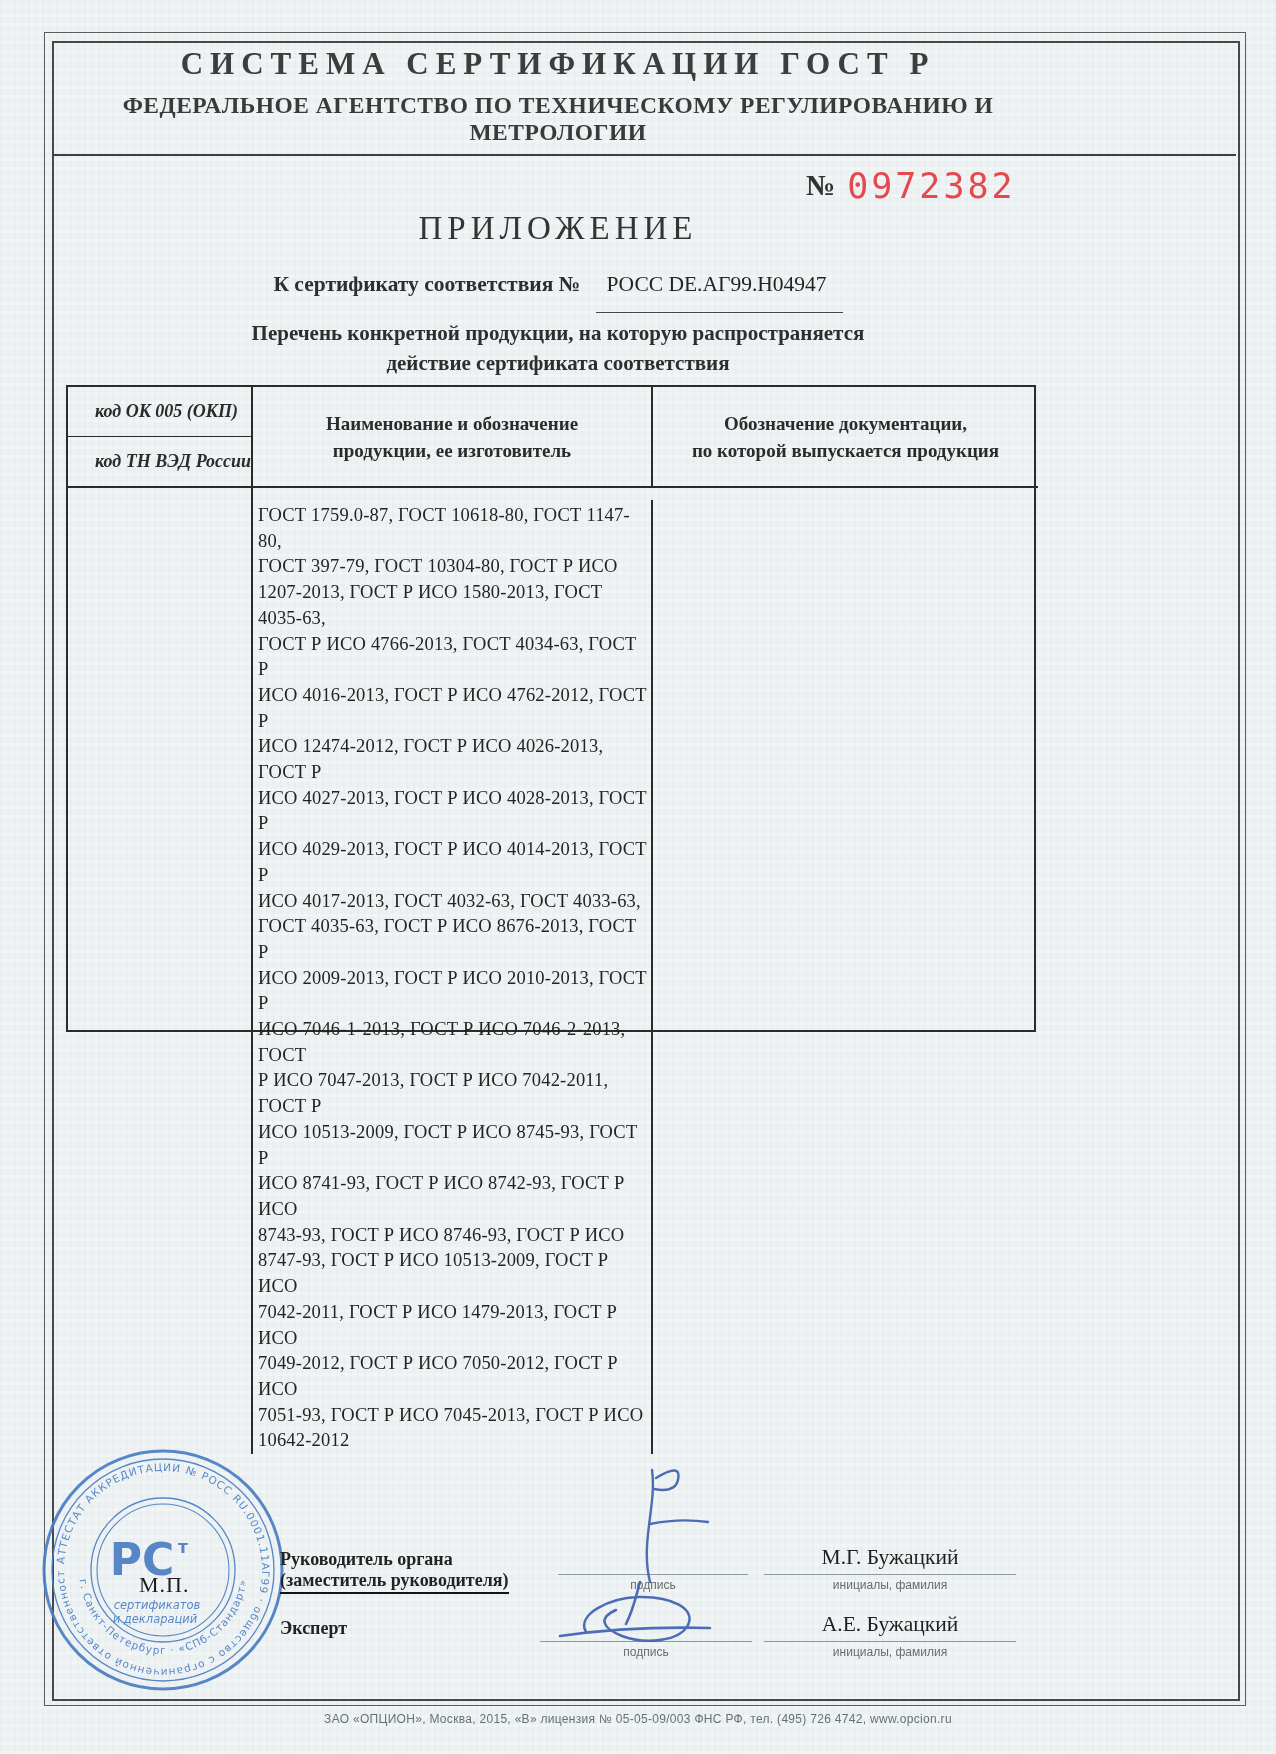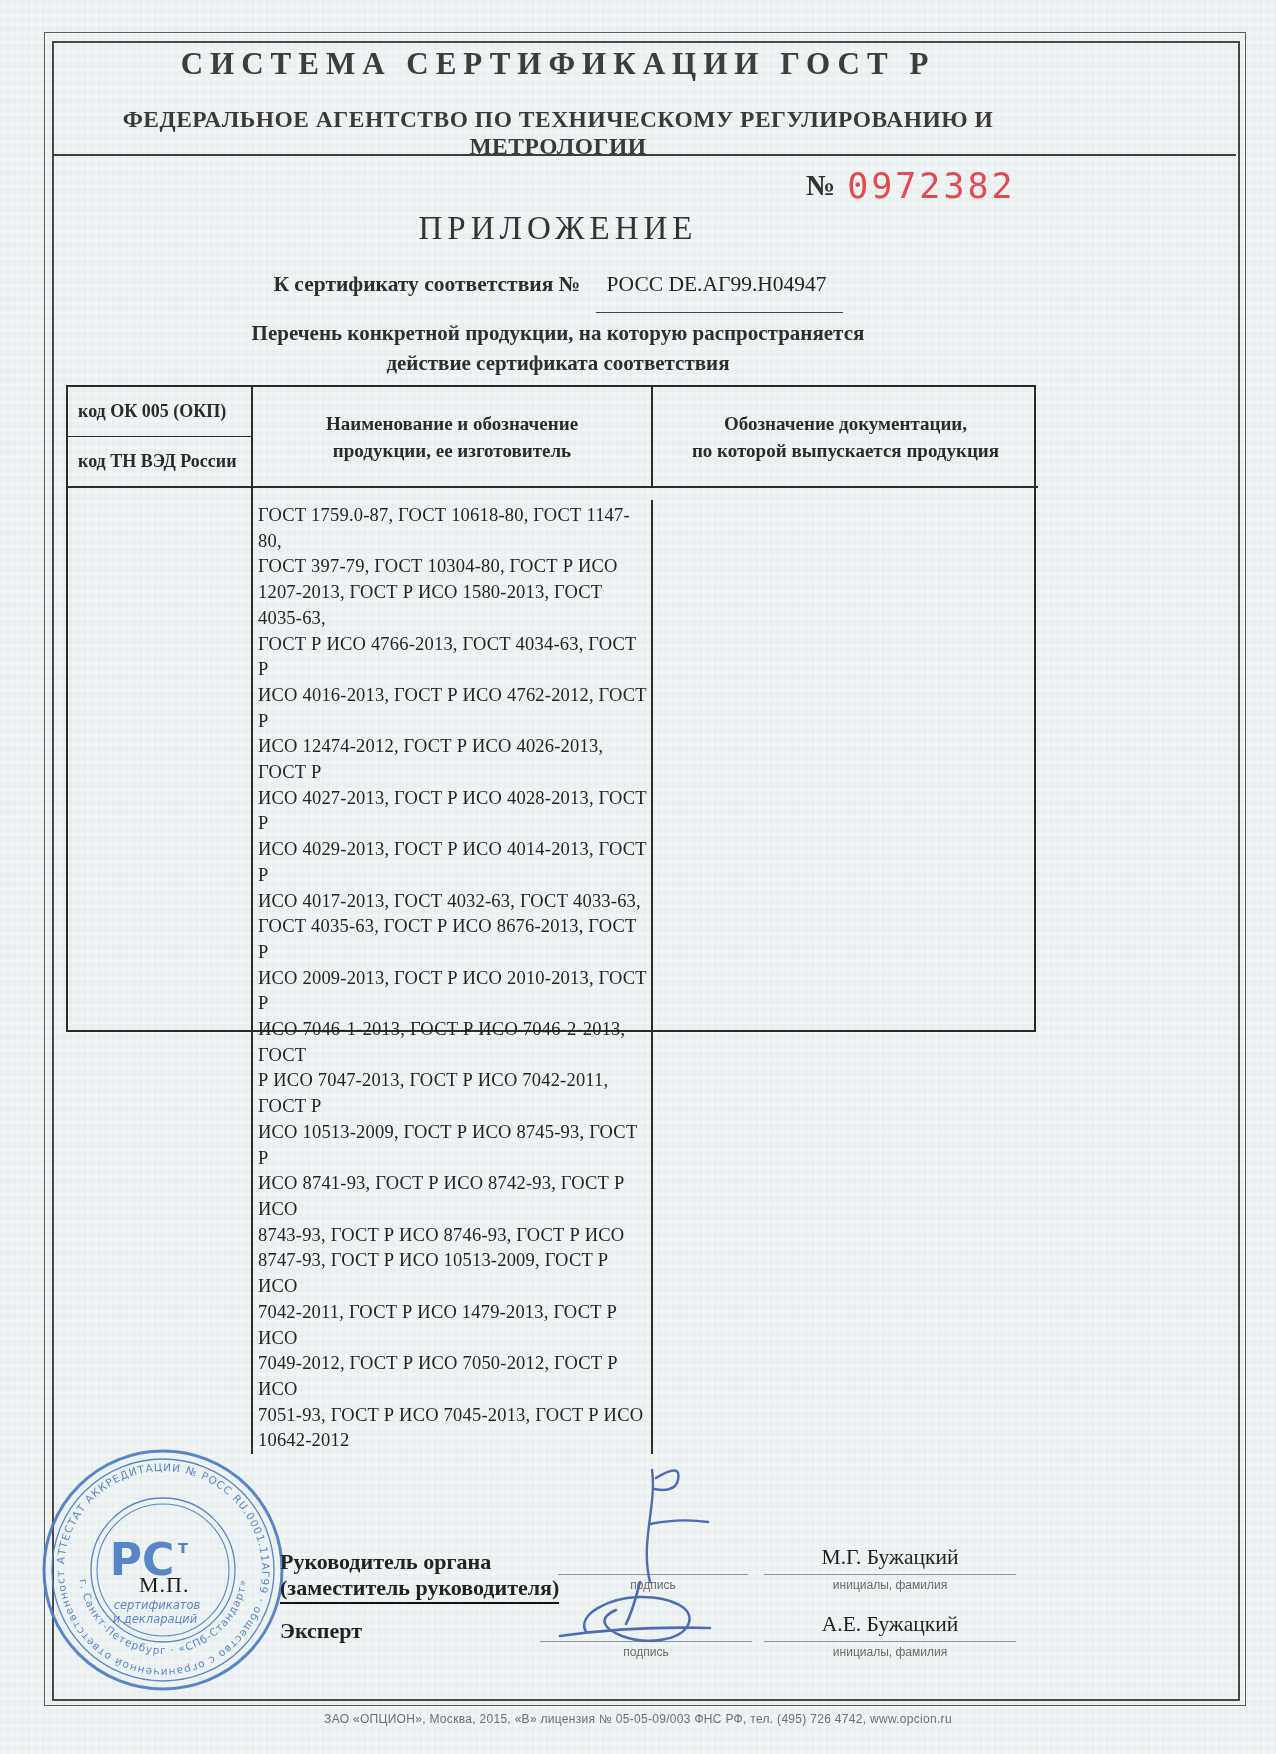--- a/index.html
+++ b/index.html
@@ -19,21 +19,21 @@
   .frame-outer{
     position:absolute;left:44px;top:32px;width:1200px;height:1672px;
     border:1.5px solid #5c5c5c;
   }
   .frame-inner{
     position:absolute;left:52px;top:41px;width:1184px;height:1656px;
     border:2px solid #474747;
   }
   .hdr-zone{position:absolute;left:52px;top:46px;width:1012px;text-align:center;}
   .title-system{font-size:31px;font-weight:bold;letter-spacing:7px;color:#3d3d3d;}
-  .title-agency{font-size:23.5px;font-weight:bold;letter-spacing:.5px;color:#3a3a3a;margin-top:24px;}
+  .title-agency{font-size:23.5px;font-weight:bold;letter-spacing:.5px;color:#3a3a3a;margin-top:10px;}
   .hdr-rule{position:absolute;left:53px;top:154px;width:1183px;height:2px;background:#3f3f3f;}
   .blank-no{position:absolute;left:806px;top:168px;display:flex;align-items:flex-start;gap:12px;}
   .blank-no .no-sign{font-size:29px;font-weight:bold;color:#333;line-height:34px;}
   .blank-no .no-digits{
     font-family:"DejaVu Sans Mono", monospace;
     font-size:35px;line-height:36px;color:#e5494f;letter-spacing:3px;font-weight:400;
   }
   .doc-title{position:absolute;left:52px;top:210px;width:1012px;text-align:center;
     font-size:33px;font-weight:normal;letter-spacing:5px;color:#343434;}
   .cert-line{position:absolute;left:52px;top:272px;width:1012px;text-align:center;font-size:21.5px;}
@@ -41,35 +41,35 @@
   .cert-line .val{border-bottom:1.5px solid #444;padding:0 16px 16px 10px;color:#232323;}
   .subtitle{position:absolute;left:52px;top:318px;width:1012px;text-align:center;
     font-size:21px;font-weight:bold;line-height:30px;color:#2e2e2e;}
   .prelines{white-space:pre-line;}
 
   .tbl{position:absolute;left:66px;top:385px;width:970px;height:647px;
     border:2px solid #2b2b2b;box-sizing:border-box;
     display:grid;grid-template-columns:185px 400px 385px;grid-template-rows:101px 1fr;}
   .tbl .cell{box-sizing:border-box;}
   .c1h{border-right:2px solid #2b2b2b;border-bottom:2px solid #2b2b2b;display:flex;flex-direction:column;}
-  .c1h .sub{flex:1;display:flex;align-items:center;padding-left:10px;font-size:18px;font-weight:bold;}
+  .c1h .sub{flex:1;display:flex;align-items:center;padding-left:27px;font-size:18px;font-weight:bold;font-style:italic;}
   .c1h .sub.top{border-bottom:1.5px solid #2b2b2b;}
   .c2h{border-right:2px solid #2b2b2b;border-bottom:2px solid #2b2b2b;
     display:flex;align-items:center;justify-content:center;text-align:center;
     font-size:19px;font-weight:bold;line-height:27px;}
   .c3h{border-bottom:2px solid #2b2b2b;
     display:flex;align-items:center;justify-content:center;text-align:center;
     font-size:19px;font-weight:bold;line-height:27px;}
   .c1b{border-right:2px solid #2b2b2b;}
   .c2b{border-right:2px solid #2b2b2b;
     font-size:18.5px;line-height:25.7px;letter-spacing:.2px;color:#232323;
     padding:3px 4px 0 5px;margin-top:12px;}
   .c3b{}
 
-  .sig-role{position:absolute;font-size:22px;font-weight:bold;color:#232323;}
+  .sig-role{position:absolute;font-size:18px;font-weight:bold;color:#232323;}
   .sig-role .u{border-bottom:2.5px solid #151515;padding-bottom:1px;display:inline-block;}
   .sig-line{position:absolute;height:0;border-top:1.5px solid #8d9aa2;}
   .sig-cap{position:absolute;font-family:"Liberation Sans", sans-serif;font-size:12px;color:#6b6b6b;text-align:center;}
   .sig-name{position:absolute;font-size:21.5px;color:#1f1f1f;text-align:center;}
   .mp{position:absolute;left:139px;top:1572px;font-size:22px;color:#1c1c1c;letter-spacing:1px;}
   .footer{position:absolute;left:0;top:1712px;width:1276px;text-align:center;
     font-family:"Liberation Sans", sans-serif;font-size:12px;color:#66707a;letter-spacing:.3px;}
   .stamp{position:absolute;left:30px;top:1437px;opacity:.92;}
   .ink{position:absolute;}
 </style>

